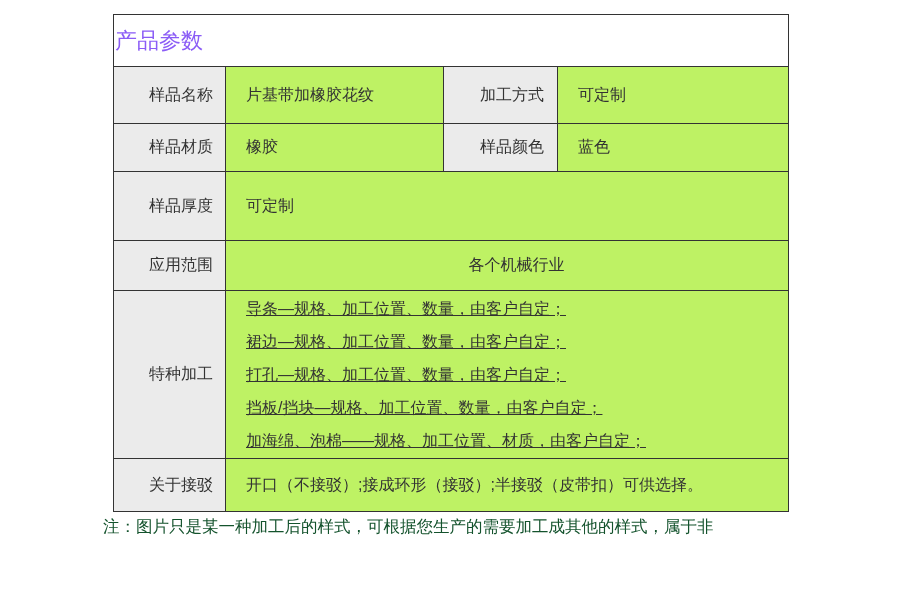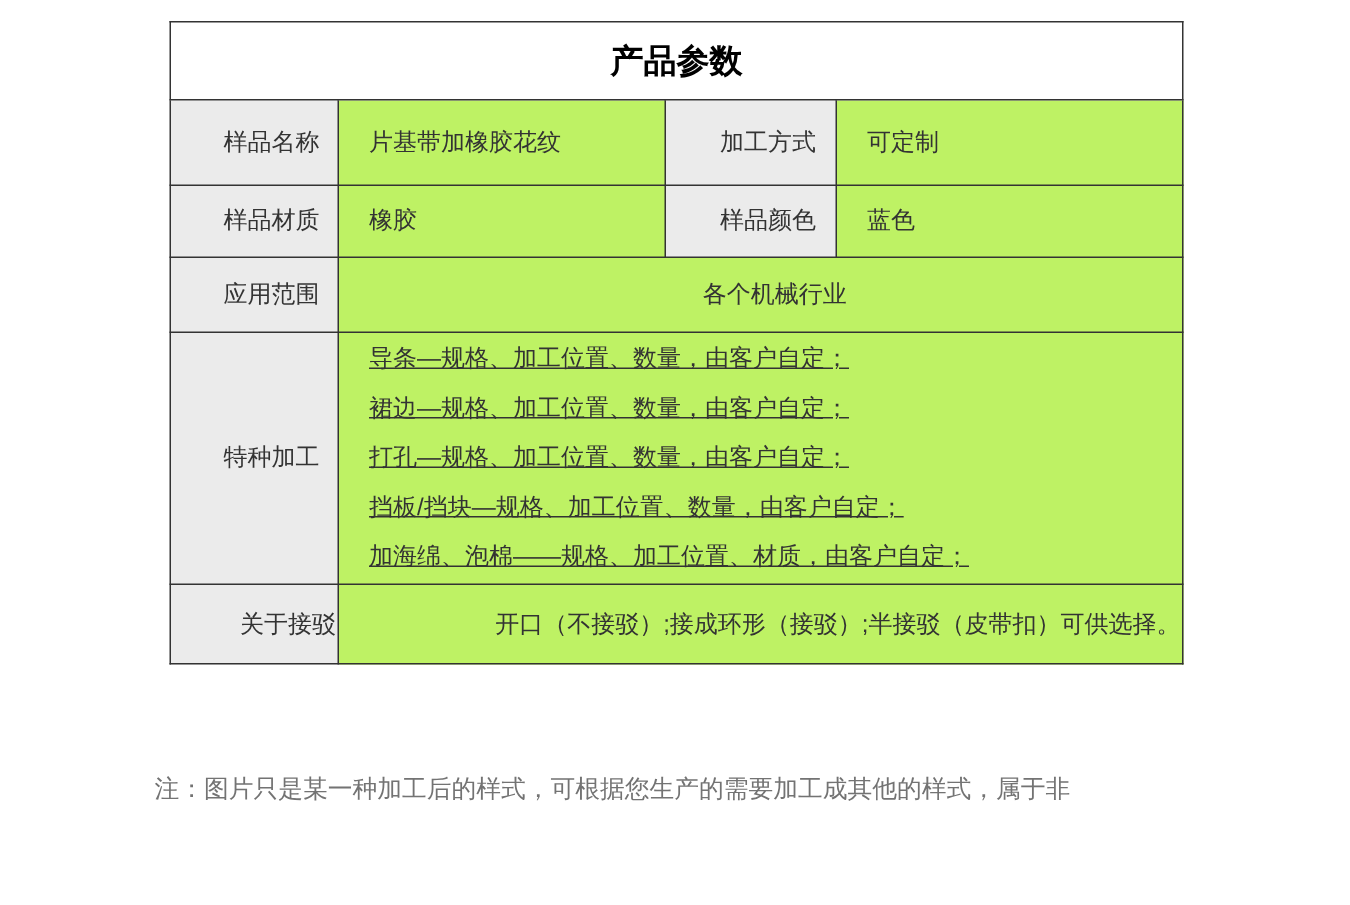--- a/index.html
+++ b/index.html
@@ -27,56 +27,55 @@
     table-layout: fixed;
     font-size: 16px;
     color: #333333;
   }
   table.params td {
     border: 1px solid #333333;
     vertical-align: middle;
     box-sizing: border-box;
   }
   td.title-cell {
-    text-align: center;
     font-size: 22px;
-    font-weight: bold;
-    color: #000000;
+    font-weight: normal;
+    color: #8b5cf6;
     height: 52px;
   }
   td.label {
     background: #ebebeb;
     text-align: center;
     color: #333333;
     padding-left: 24px;
   }
   td.value {
     padding-left: 20px;
     text-align: left;
     background: #bef264;
   }
   tr.r1 td { height: 57px; }
   tr.r2 td { height: 48px; }
   tr.r3 td { height: 69px; }
   tr.r4 td { height: 50px; text-align: center; }
   tr.r5 td { height: 166px; }
-  tr.r6 td { height: 53px; text-align: right; }
+  tr.r6 td { height: 53px; }
   .multiline div {
     line-height: 33px;
     white-space: nowrap;
     text-decoration: underline;
   }
   .note {
     position: absolute;
     left: 103px;
     top: 511px;
     width: 720px;
     font-size: 16.5px;
     line-height: 31px;
-    color: #737373;
+    color: #14532d;
   }
   .note div { white-space: nowrap; }
 </style>
 </head>
 <body>
 
 <div class="page">
 
   <table class="params">
     <colgroup>
@@ -97,20 +96,24 @@
         <td class="value">可定制</td>
       </tr>
 
       <tr class="r2">
         <td class="label">样品材质</td>
         <td class="value">橡胶</td>
         <td class="label">样品颜色</td>
         <td class="value">蓝色</td>
       </tr>
 
+      <tr class="r3">
+        <td class="label">样品厚度</td>
+        <td class="value" colspan="3">可定制</td>
+      </tr>
 
       <tr class="r4">
         <td class="label">应用范围</td>
         <td class="value" colspan="3">各个机械行业</td>
       </tr>
 
       <tr class="r5">
         <td class="label">特种加工</td>
         <td class="value multiline" colspan="3">
           <div>导条—规格、加工位置、数量，由客户自定；</div>

